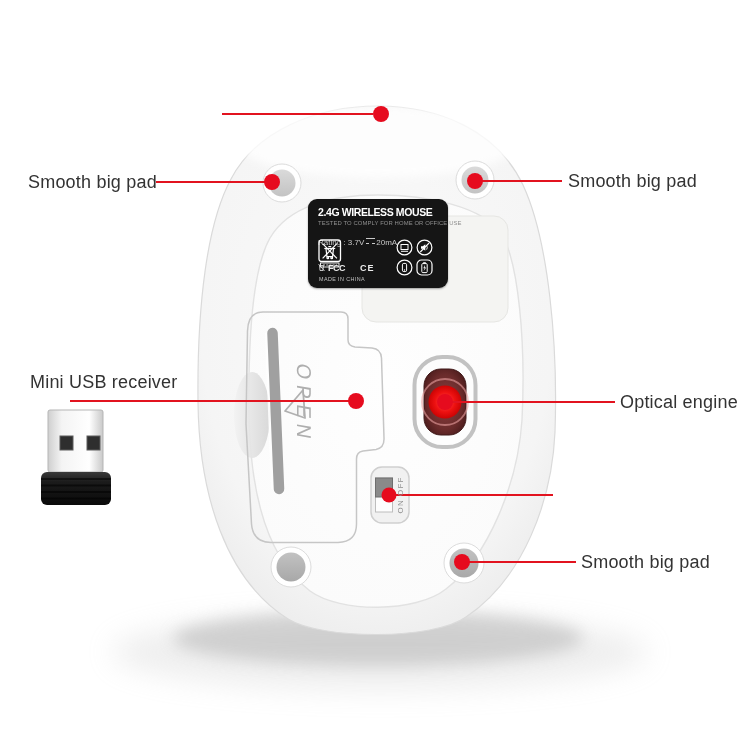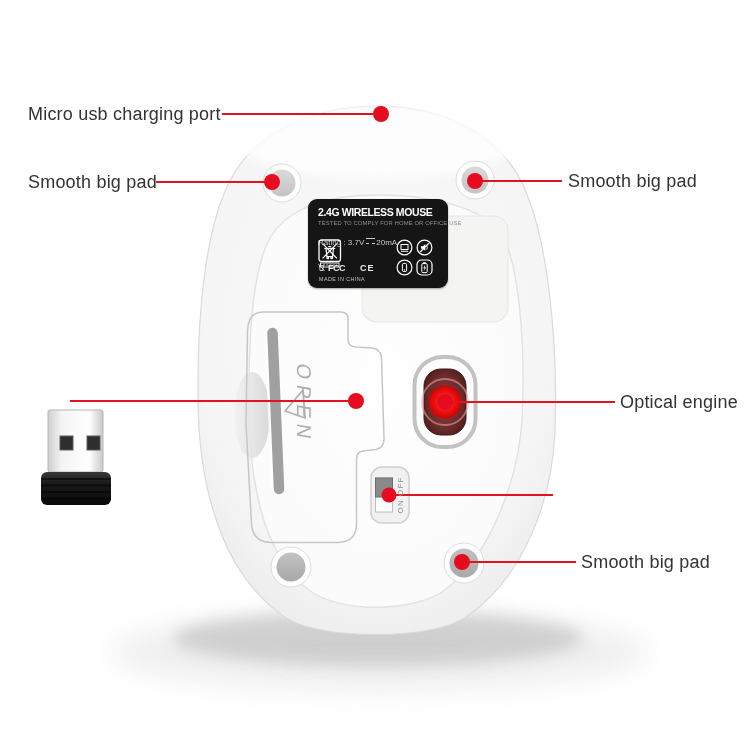--- a/index.html
+++ b/index.html
@@ -266,19 +266,19 @@
         <rect x="7.2" y="3.2" width="2.6" height="1.4" fill="#ffffff"></rect>
         <rect x="5.8" y="4.6" width="5.4" height="9" rx="1" fill="none" stroke="#ffffff" stroke-width="1"></rect>
         <path d="M9 6 L7.3 9.2 L8.7 9.2 L7.5 12.2 L10.2 8.4 L8.8 8.4 Z" fill="#ffffff"></path>
       </svg>
     </div>
   </div>
 
   <div class="open-text">OPEN</div>
   <div class="onoff-text">ON OFF</div>
 
-  <div class="callout" style="left:28px;top:103px;">Micro usb charging port</div>
   <div class="callout" style="left:28px;top:171px;">Smooth big pad</div>
   <div class="callout" style="left:568px;top:170px;">Smooth big pad</div>
+  <div class="callout" style="left:30px;top:371px;">Mini USB receiver</div>
   <div class="callout" style="left:620px;top:391px;">Optical engine</div>
   <div class="callout" style="left:581px;top:551px;">Smooth big pad</div>
 
 </div>
 
 </body></html>

